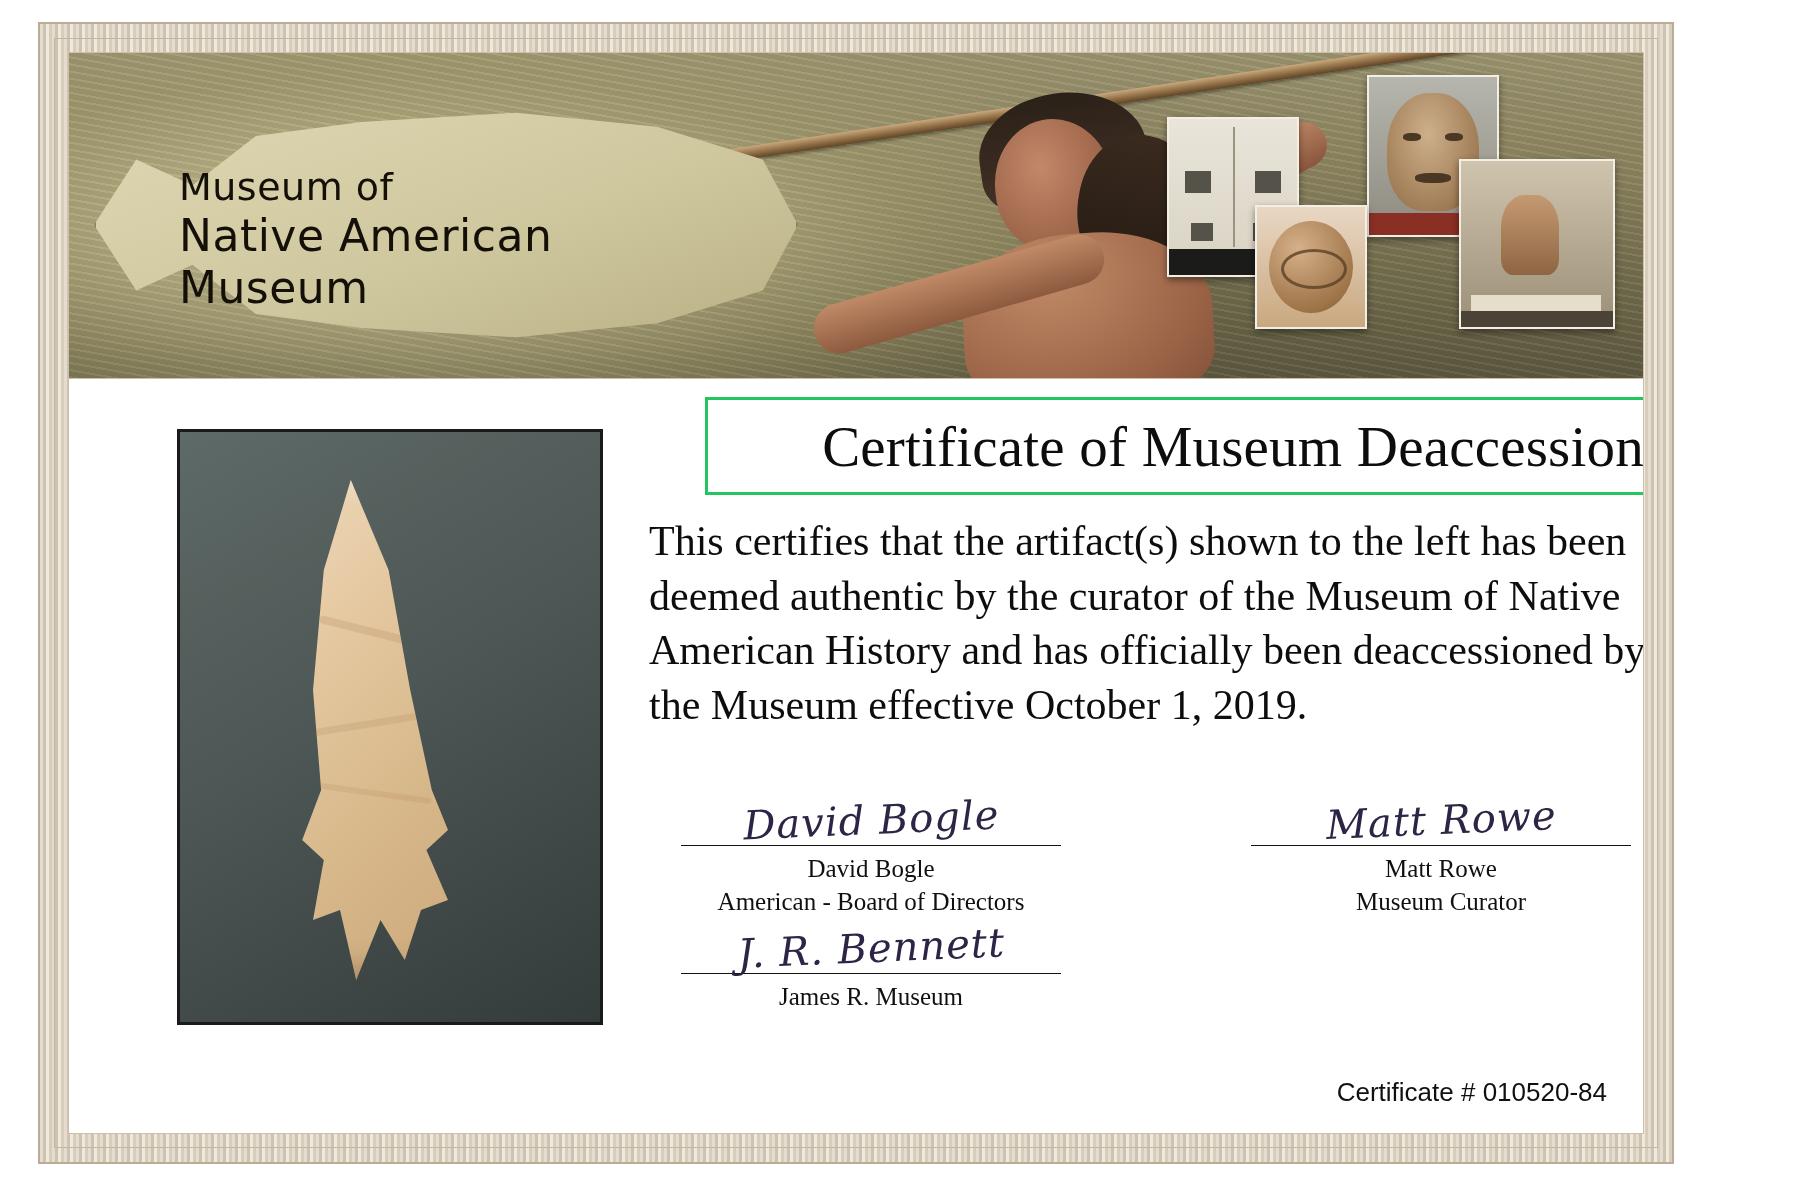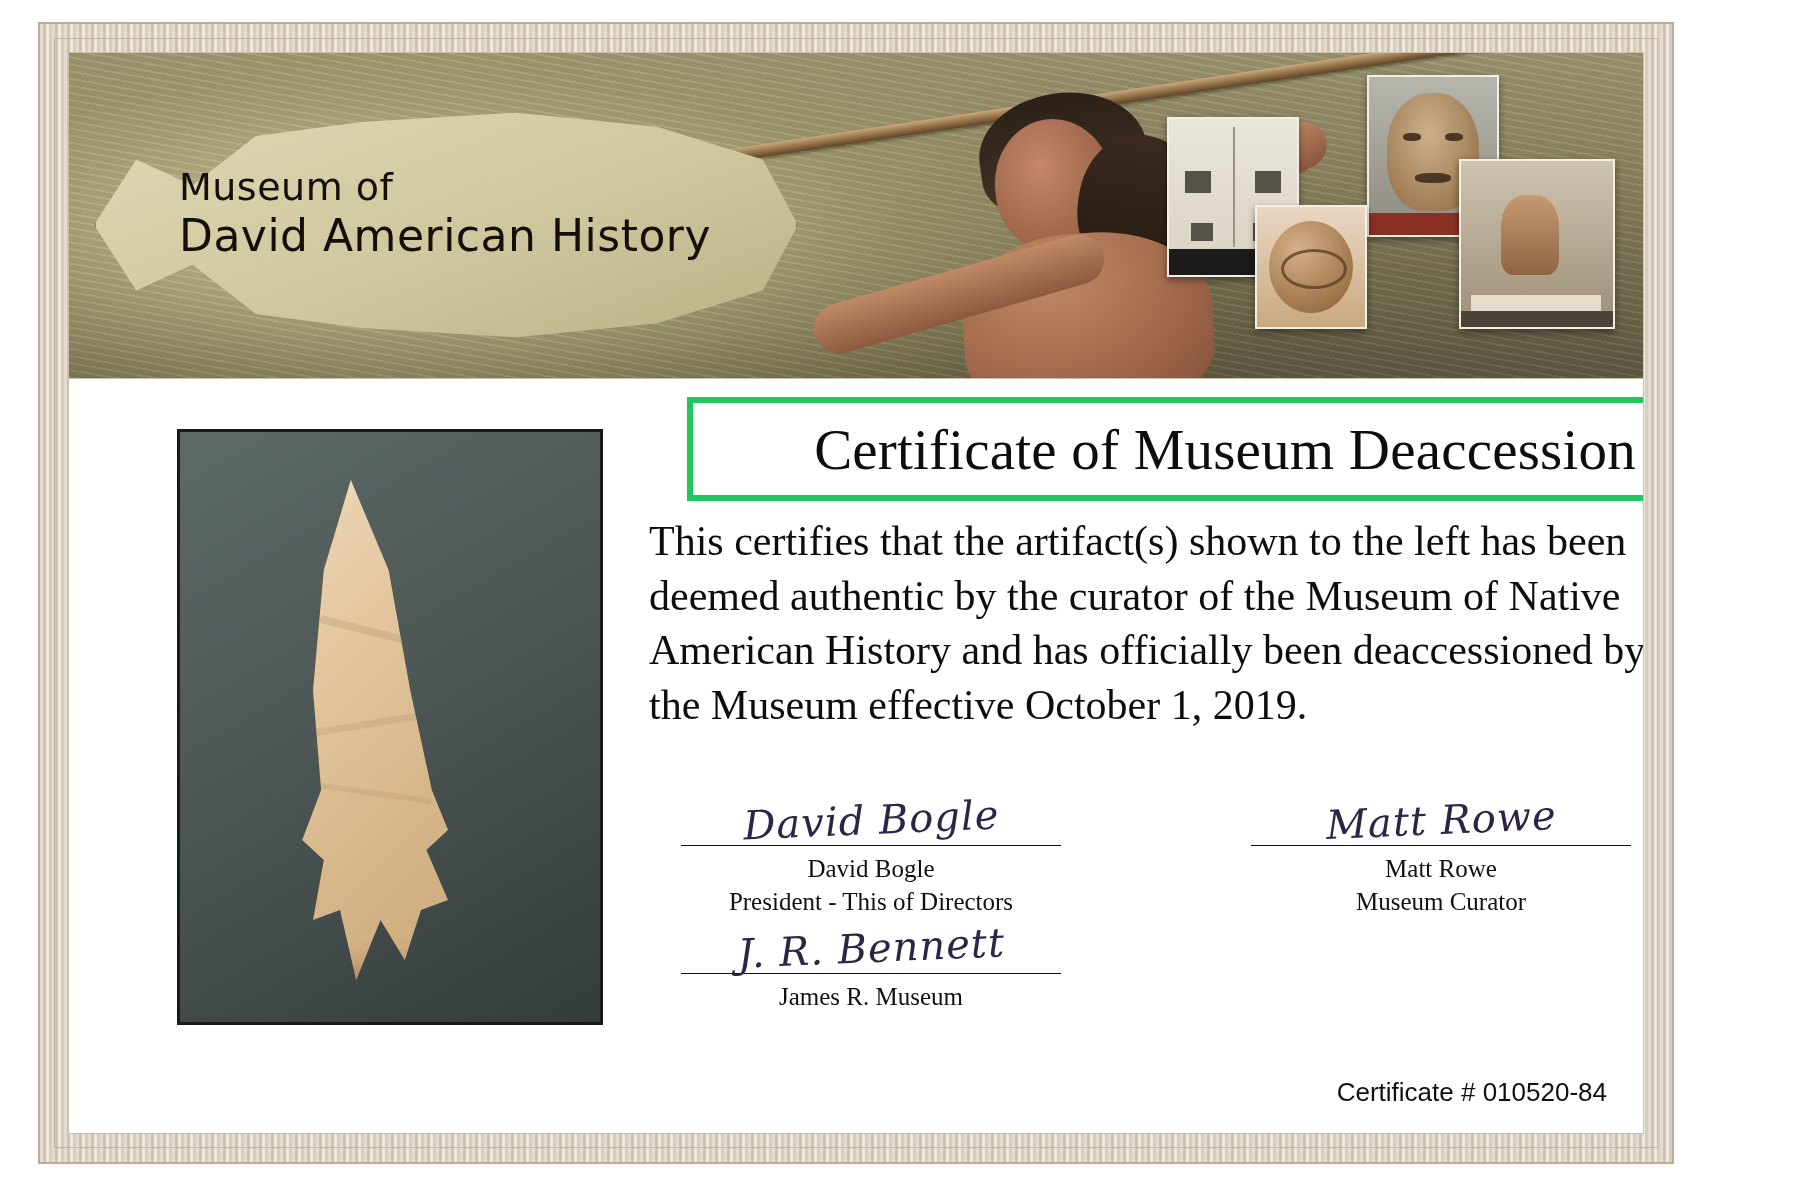--- a/index.html
+++ b/index.html
@@ -271,30 +271,29 @@
     background: rgba(170,128,85,0.20); transform: rotate(-9deg); border-radius: 6px;
   }
   .arrowhead .flake3 {
     position: absolute; left: 30%; top: 62%; width: 44%; height: 6px;
     background: rgba(170,128,85,0.18); transform: rotate(8deg); border-radius: 6px;
   }
 
   
   .title-box {
     position: absolute;
-    left: 618px;
+    left: 636px;
     top: 18px;
     width: 1050px;
     height: 92px;
-    border: 6px solid #22c55e;
+    border: 3px solid #22c55e;
     display: flex;
     align-items: center;
     justify-content: center;
     background: #ffffff;
-    padding-left: 7px;
   }
   .title-box h1 {
     margin: 0;
     font-family: "Liberation Serif", serif;
     font-size: 57px;
     font-weight: 400;
     color: #0d0d0d;
     letter-spacing: 0.2px;
     white-space: nowrap;
   }
@@ -380,21 +379,21 @@
           <div class="fig-hair"></div>
           <div class="fig-head"></div>
           <div class="fig-hair2"></div>
           <div class="fig-torso"></div>
           <div class="fig-arm"></div>
         </div>
 
         <div class="plaque"></div>
         <div class="plaque-text">
           <div class="l1">Museum of</div>
-          <div class="l2">David American History</div>
+          <div class="l2">Native American Museum</div>
         </div>
 
         <div class="thumbs">
           <div class="thumb t-shirt">
             <div class="v"></div>
               <div class="sq1"></div>
               <div class="sq2"></div>
             <div class="sq3"></div>
               <div class="sq4"></div>
               <div class="base"></div>
@@ -431,21 +430,21 @@
         <div class="title-box">
           <h1>Certificate of Museum Deaccession</h1>
         </div>
 
         <div class="cert-text">This certifies that the artifact(s) shown to the left has been deemed authentic by the curator of the Museum of Native American History and has officially been deaccessioned by the Museum effective October 1, 2019.</div>
 
         <div class="sig" id="sig-bogle">
           <div class="ink">David Bogle</div>
           <div class="rule"></div>
           <div class="nm">David Bogle</div>
-          <div class="role">President - This of Directors</div>
+          <div class="role">American - Board of Directors</div>
         </div>
 
         <div class="sig" id="sig-rowe">
           <div class="ink">Matt Rowe</div>
           <div class="rule"></div>
           <div class="nm">Matt Rowe</div>
           <div class="role">Museum Curator</div>
         </div>
 
         <div class="sig" id="sig-bennett">

